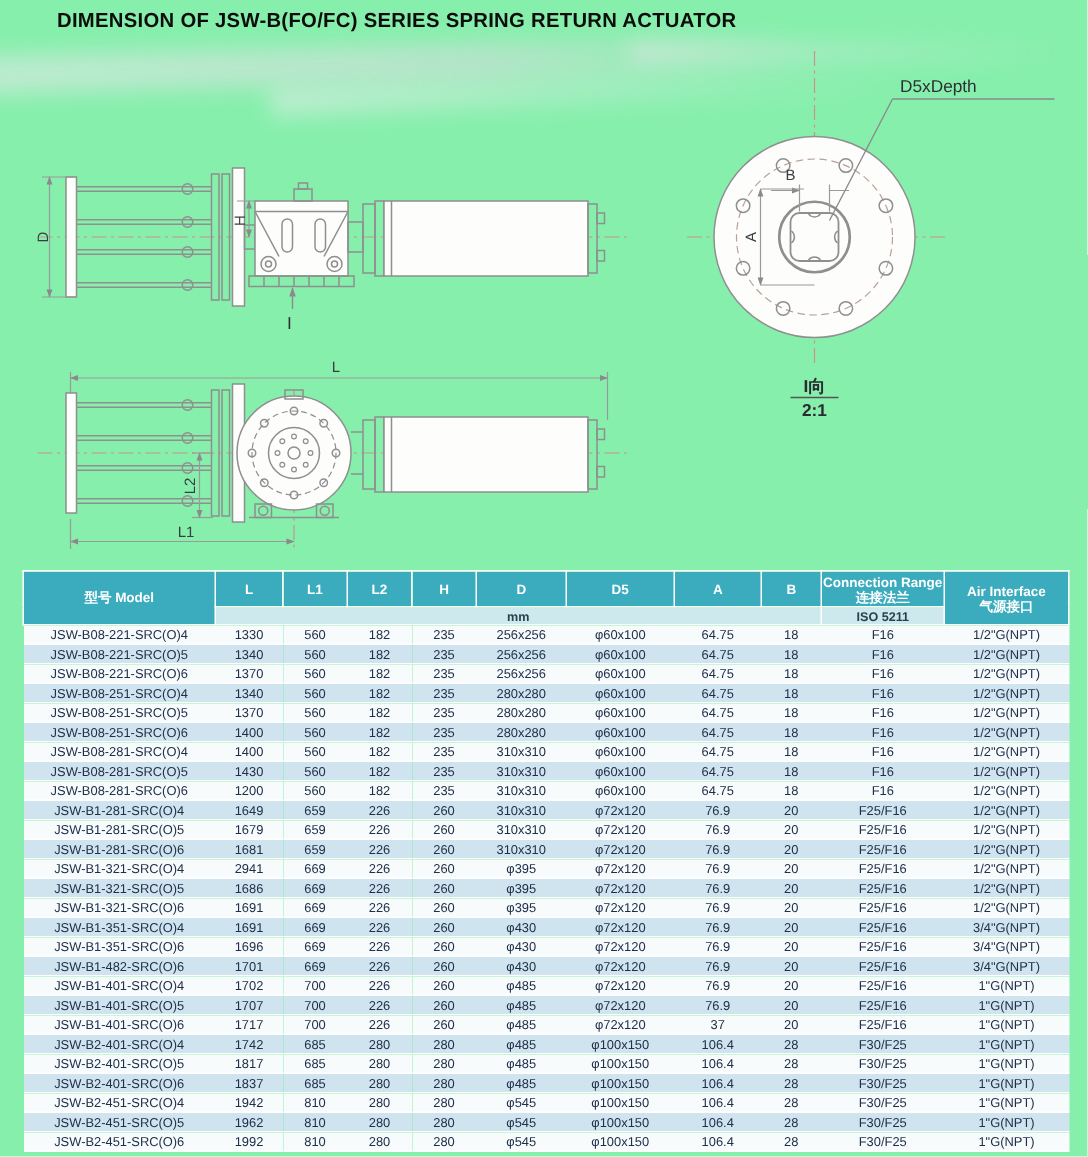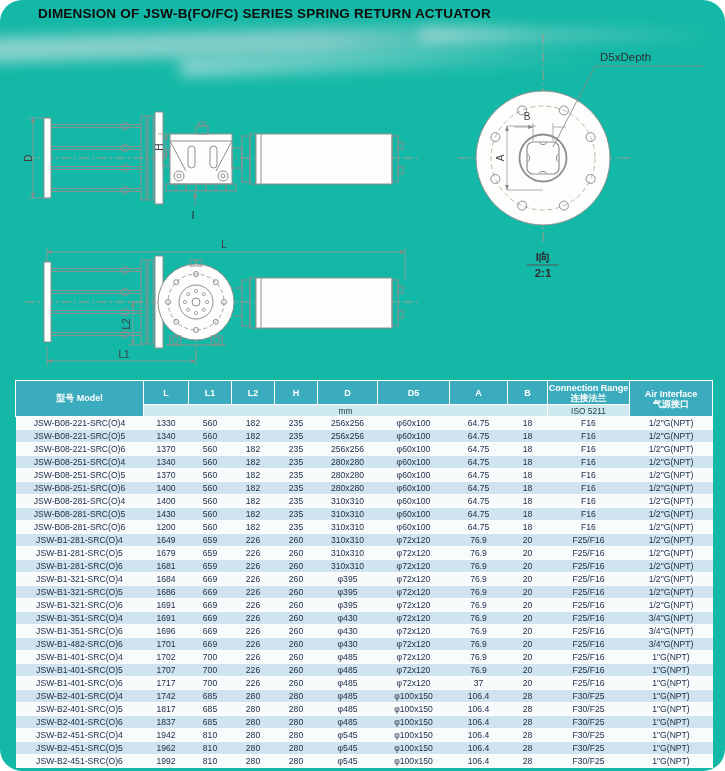--- a/index.html
+++ b/index.html
@@ -1,17 +1,17 @@
 <!DOCTYPE html>
 <html><head>
 <meta charset="utf-8">
 <style>
   html,body{margin:0;padding:0;background:#ffffff;}
   body{font-family:"Liberation Sans","DejaVu Sans",sans-serif;}
-  #page{position:relative;width:725px;height:771px;background:#14b8a6;overflow:hidden;border-radius:22px;}
+  #page{position:relative;width:725px;height:771px;background:#86efac;overflow:hidden;}
 
   
   .smudge{position:absolute;pointer-events:none;filter:blur(7px);opacity:.55;}
   .sm1{left:-20px;top:30px;width:560px;height:26px;background:linear-gradient(100deg,#e9e9ec,#dcdce2 60%,transparent);transform:rotate(-1.5deg);}
   .sm2{left:180px;top:52px;width:420px;height:18px;background:linear-gradient(95deg,#ececf0,transparent);transform:rotate(-2deg);}
   .sm3{left:420px;top:28px;width:300px;height:14px;background:linear-gradient(90deg,#e7e7ea,transparent);}
 
   #title{position:absolute;left:38px;top:6px;font-size:13.5px;font-weight:bold;color:#0d0d0d;letter-spacing:.2px;}
 
   #drawing{position:absolute;left:0;top:30px;}
@@ -19,21 +19,21 @@
   .lbl{font-size:10px;fill:#3c3c42;}
   .lbl-big{font-size:11.5px;fill:#2e2e34;}
   .view-lbl{font-size:11.5px;fill:#2b2b30;font-weight:bold;}
 
   
   #dims{position:absolute;left:15px;top:380px;width:697px;border-collapse:collapse;table-layout:fixed;}
   #dims th,#dims td{padding:0;text-align:center;vertical-align:middle;overflow:hidden;white-space:nowrap;}
   #dims thead th{background:#3bacbd;color:#ffffff;border:1.5px solid #ffffff;font-weight:bold;}
   #dims thead tr.h1 th{height:23px;font-size:9px;}
   #dims .hdr-2line{line-height:10px;font-size:8.2px;}
-  #dims tr.h2 td{background:#cde9ee;color:#29424e;font-size:8.4px;height:11px;border:1.5px solid #ffffff;font-weight:normal;}
+  #dims tr.h2 td{background:#cde9ee;color:#29424e;font-size:8.4px;height:11px;border:1.5px solid #ffffff;font-weight:bold;}
   #dims tbody td{font-size:8.6px;height:12px;color:#20304a;border-bottom:1px solid #ffffff;}
   #dims tbody tr:nth-child(odd){background:#f8fbfc;}
   #dims tbody tr:nth-child(even){background:#cfe4ef;}
 </style>
 </head>
 <body>
 
 <div id="page">
   <div class="smudge sm1"></div>
   <div class="smudge sm2"></div>
@@ -441,21 +441,21 @@
           <td>260</td>
           <td>310x310</td>
           <td>φ72x120</td>
           <td>76.9</td>
           <td>20</td>
           <td>F25/F16</td>
           <td>1/2"G(NPT)</td>
         </tr>
         <tr>
           <td>JSW-B1-321-SRC(O)4</td>
-          <td>1684</td>
+          <td>2941</td>
           <td>669</td>
           <td>226</td>
           <td>260</td>
           <td>φ395</td>
           <td>φ72x120</td>
           <td>76.9</td>
           <td>20</td>
           <td>F25/F16</td>
           <td>1/2"G(NPT)</td>
         </tr>

